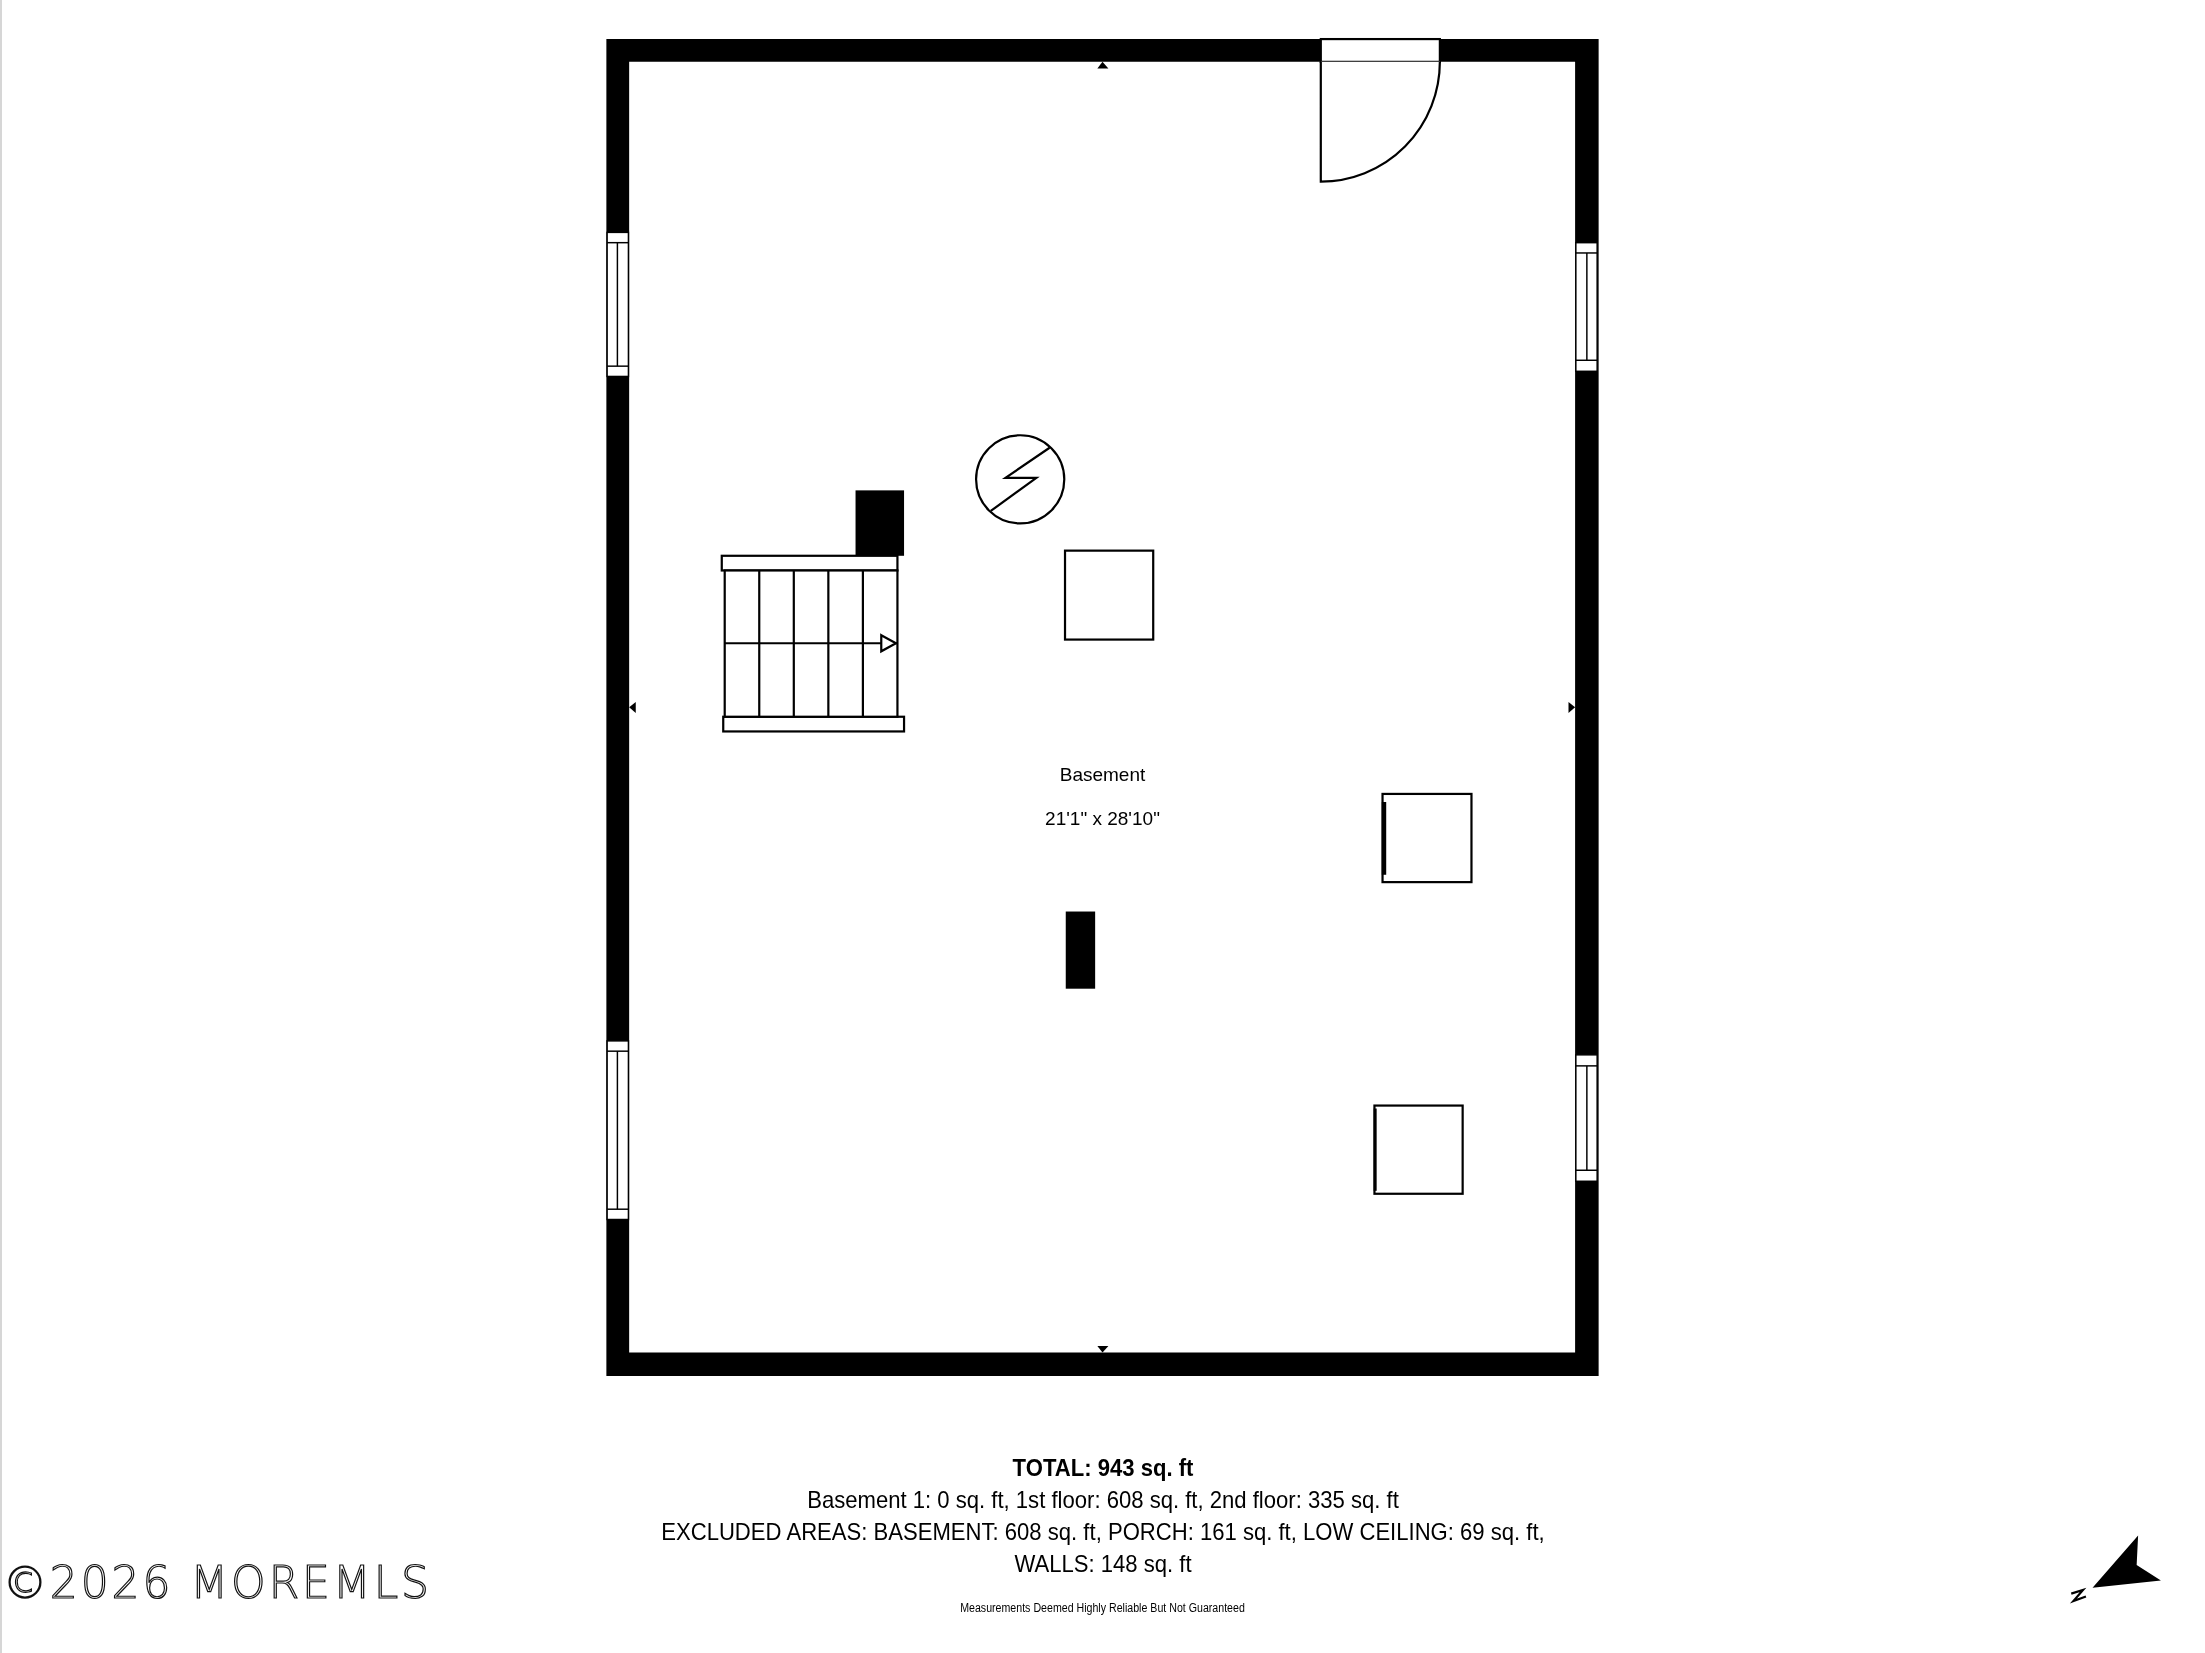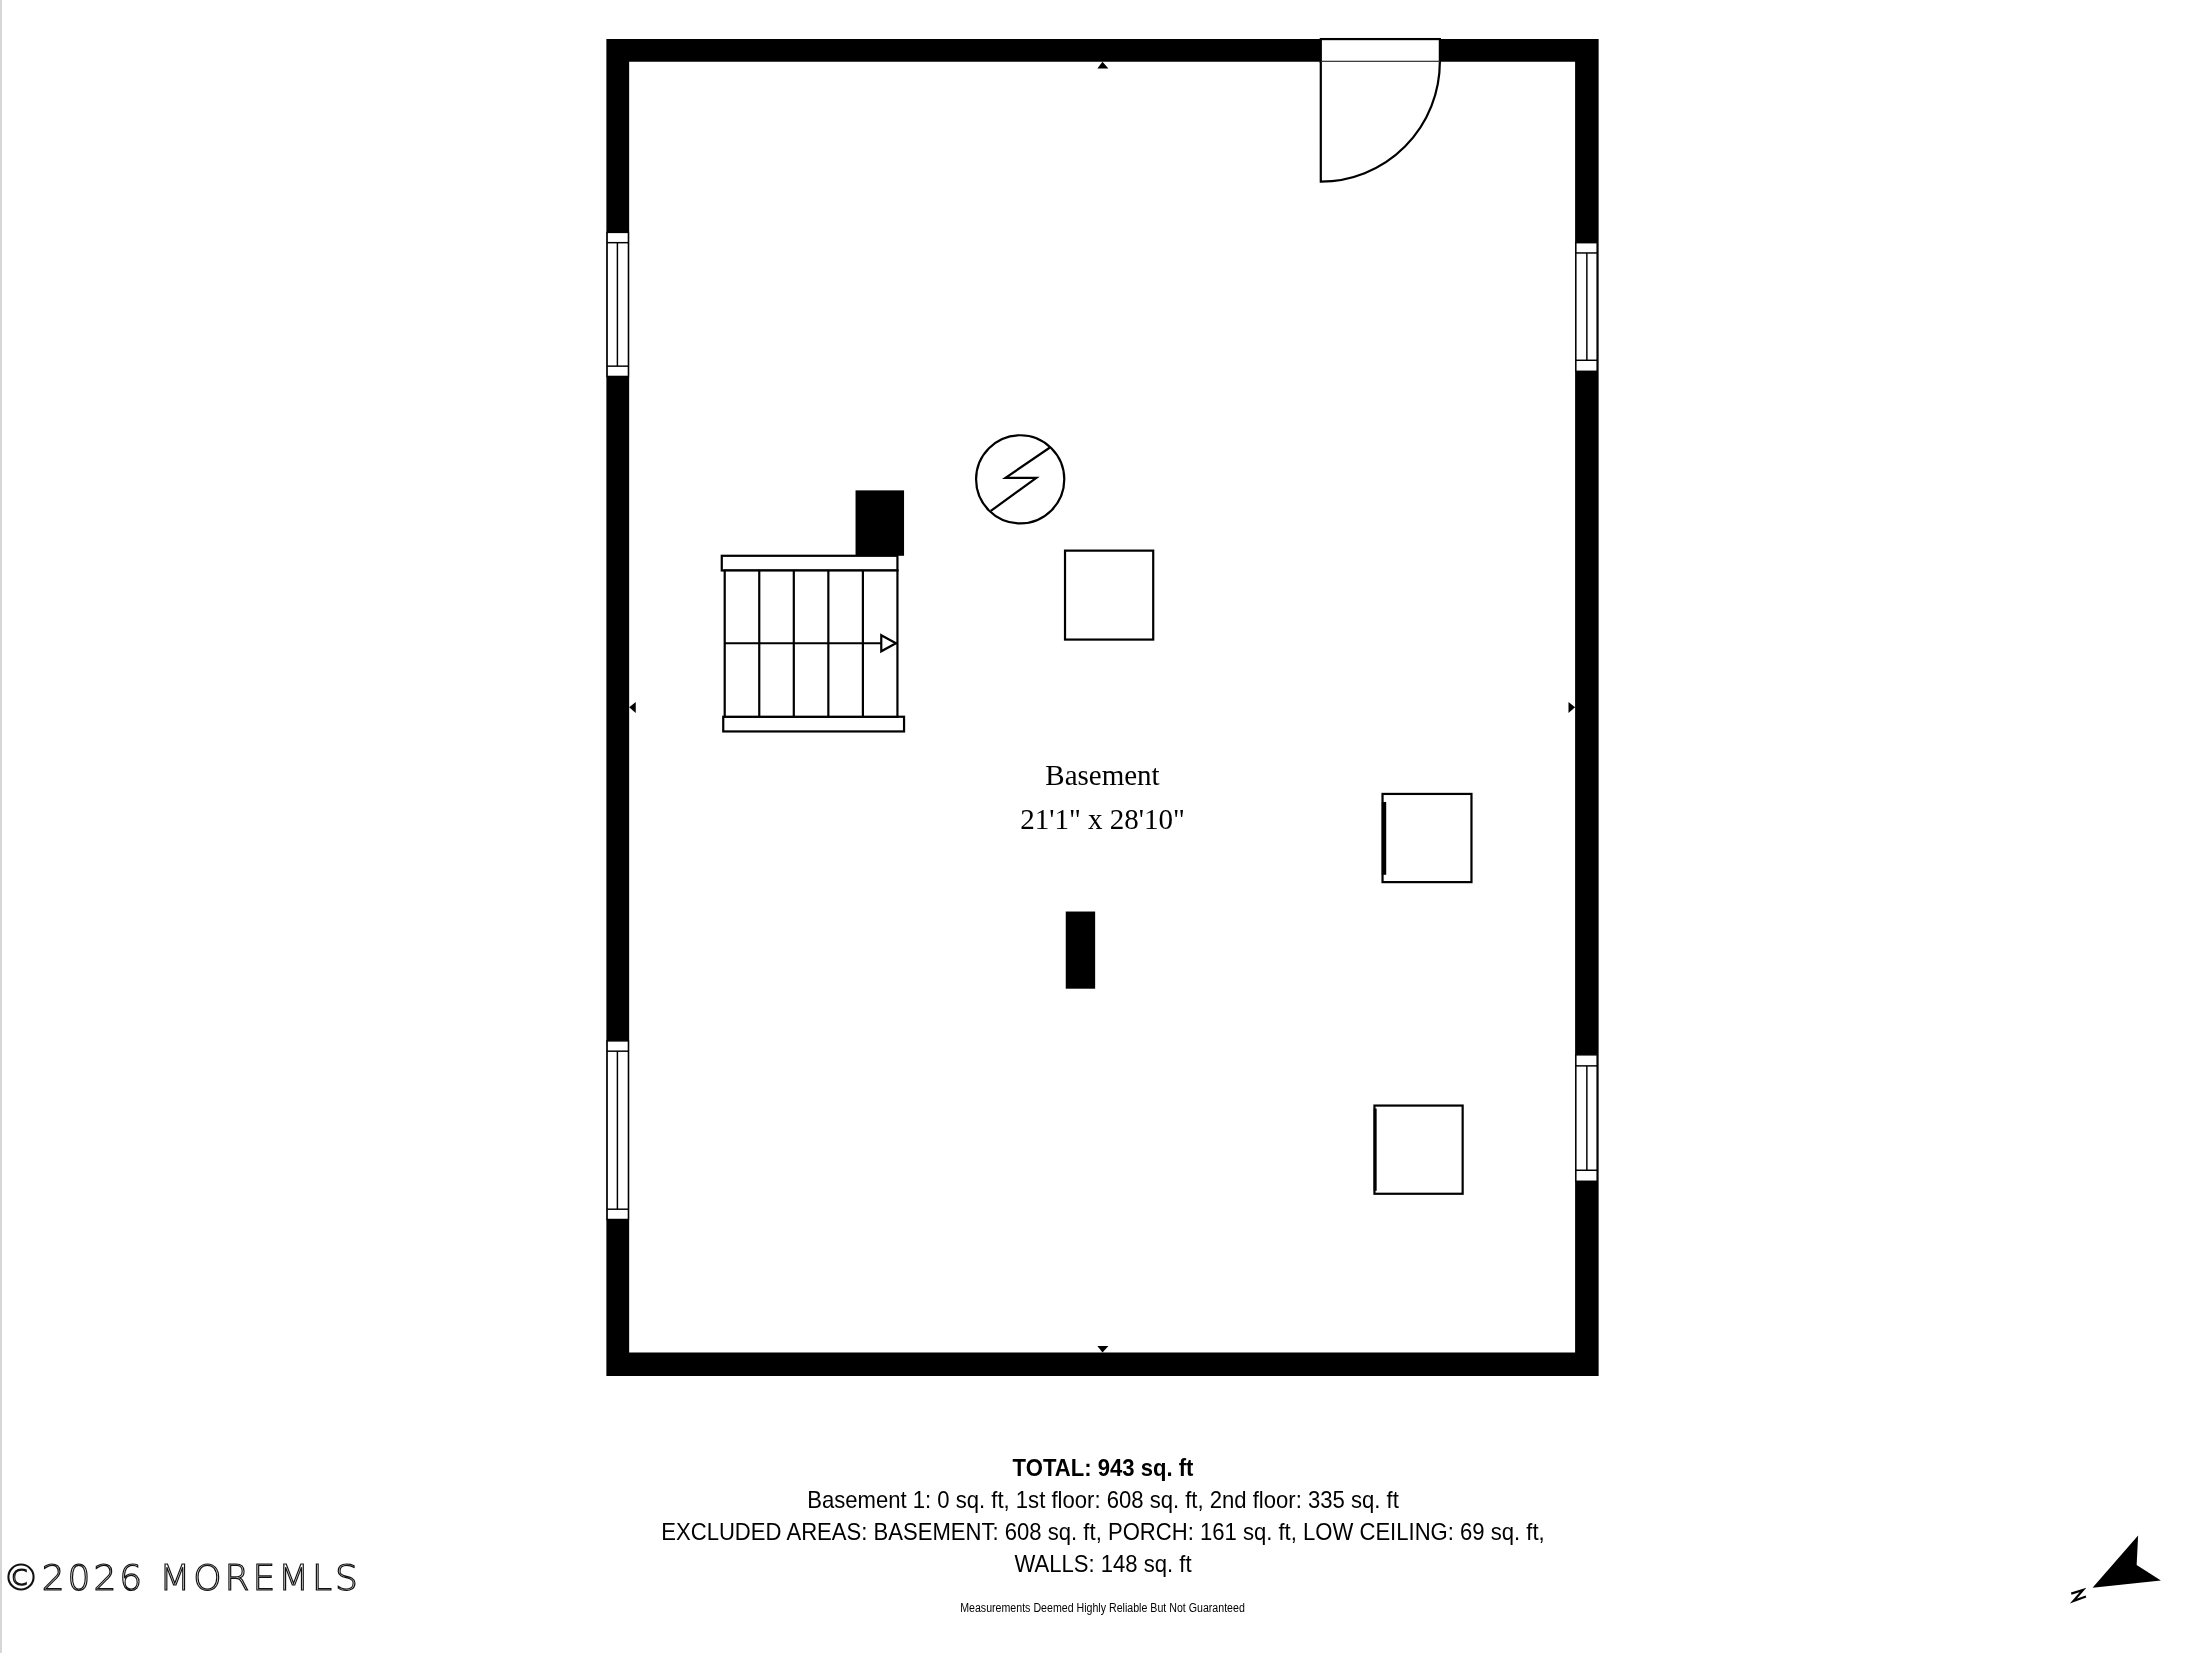--- a/index.html
+++ b/index.html
@@ -1,23 +1,23 @@
 <!DOCTYPE html>
 <html style="font-size:11.8px"><head>
 <meta charset="utf-8">
 <style>
   html, body { margin: 0; padding: 0; background: #ffffff; }
   body { width: 2205px; height: 1654px; position: relative; overflow: hidden; font-family: "DejaVu Sans", sans-serif; color: #000; }
   .left-edge { position: absolute; left: 0; top: 0; width: 2.2px; height: 1654px; background: #d6d6d6; }
   #plan { position: absolute; left: 0; top: 0; }
-  .room-label { position: absolute; left: 948px; top: 753px; width: 309px; text-align: center; font-family: Liberation Serif, serif; font-size: 29px; line-height: 44px; }
+  .room-label { position: absolute; left: 948px; top: 753px; width: 309px; text-align: center; font-family: Liberation Sans, sans-serif; font-size: 19px; line-height: 44px; }
   .summary { position: absolute; left: 515px; top: 1452px; width: 1176px; text-align: center; font-family: "Liberation Sans", sans-serif; font-size: 24px; line-height: 32px; transform: scaleX(0.92); transform-origin: center; }
   .summary .total { font-weight: bold; }
   .disclaimer { position: absolute; left: 735px; top: 1601px; width: 735px; text-align: center; font-family: "Liberation Sans", sans-serif; font-size: 12.5px; transform: scaleX(0.85); transform-origin: center; }
-  .watermark { position: absolute; left: 2.9px; top: 1557px; font-family: "DejaVu Sans", sans-serif; font-size: 36px; font-weight: 200; letter-spacing: 2.9px; color: #ffffff; -webkit-text-stroke: 1.2px #111; }
+  .watermark { position: absolute; left: 2.9px; top: 1557px; font-family: "DejaVu Sans", sans-serif; font-size: 44px; font-weight: 200; letter-spacing: 2.9px; color: #ffffff; -webkit-text-stroke: 1.2px #111; }
 </style>
 </head>
 <body>
 
 <div class="left-edge"></div>
 
 <svg id="plan" width="2205" height="1654" viewBox="0 0 3000 2250">
 
   <g>
     <path fill-rule="evenodd" fill="#000" d="M825 53 H2175 V1872 H825 Z M856 84 V1840 H2143 V84 Z"></path>

